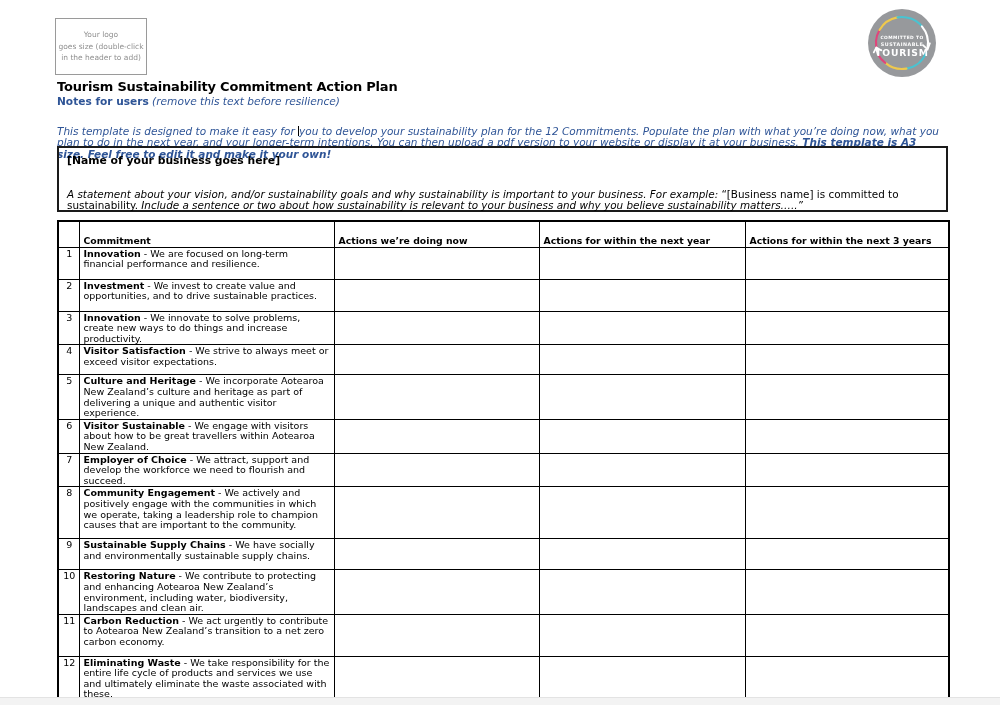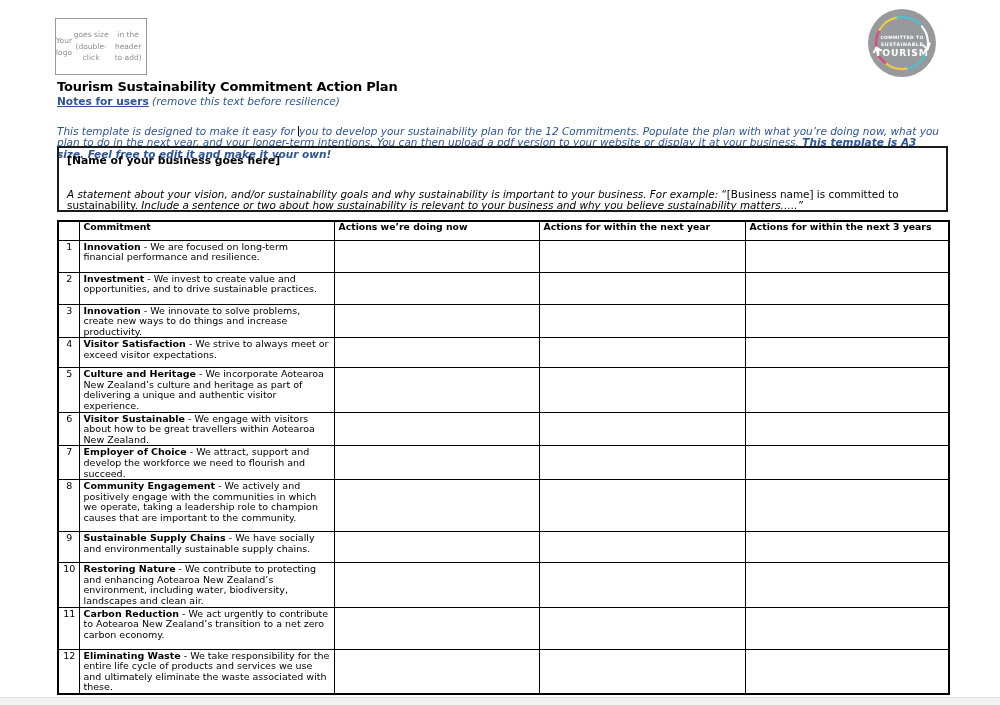--- a/index.html
+++ b/index.html
@@ -2,52 +2,52 @@
 <html><head>
 <meta charset="utf-8">
 <style>
   html,body{margin:0;padding:0;background:#fff;}
   .page{position:relative;width:1000px;height:705px;background:#fff;overflow:hidden;
         font-family:"DejaVu Sans","Liberation Sans",sans-serif;color:#000;}
 
   
   .logo-box{position:absolute;left:55px;top:18px;width:92px;height:57px;
             border:1px solid #9a9a9a;box-sizing:border-box;
-            display:flex;flex-direction:row;justify-content:center;align-items:center;
+            display:flex;flex-direction:column;justify-content:center;align-items:center;
             font-size:7.5px;line-height:1.55;color:#8f8f8f;text-align:center;}
 
   
   .badge{position:absolute;left:868px;top:9px;width:68px;height:68px;}
 
   
   .title{position:absolute;left:57px;top:79px;font-size:13px;font-weight:bold;
          letter-spacing:-0.2px;color:#000;white-space:nowrap;}
   .notes{position:absolute;left:57px;top:95px;font-size:10.6px;color:#2E5496;white-space:nowrap;}
-  .notes b{font-weight:bold;text-decoration:underline;}
+  .notes b{font-weight:bold;}
   .notes i{font-style:italic;}
 
   .intro{position:absolute;left:57px;top:126px;width:888px;font-size:10.5px;
          font-style:italic;color:#2E5496;line-height:11.3px;}
   .intro .bold{font-weight:bold;}
   .caret{display:inline-block;width:1px;height:10px;background:#000;vertical-align:-1px;}
 
   
   .biz-box{position:absolute;left:57px;top:146px;width:891px;height:66px;box-sizing:border-box;
            border:2px solid #1a1a1a;padding:6px 8px;}
   .biz-name{font-size:10.8px;font-weight:bold;}
   .biz-statement{margin-top:22px;font-size:10.4px;line-height:11.4px;}
   .biz-statement .it{font-style:italic;}
 
   
   table.grid{position:absolute;left:57px;top:220px;width:891px;border-collapse:collapse;
              table-layout:fixed;border:2px solid #000;}
   table.grid th,table.grid td{border:1px solid #000;vertical-align:top;padding:1px 3px 0 4px;
              font-size:9.5px;line-height:10.6px;overflow:hidden;}
   table.grid th{font-size:9.3px;font-weight:bold;text-align:left;white-space:nowrap;
-             padding-top:0;overflow:visible;}
+             padding-top:14px;overflow:visible;}
   td.num{text-align:center;padding-left:1px;padding-right:1px;}
   td.commitment b{font-weight:bold;}
   td.action{background:#fff;}
 
   .bottom-strip{position:absolute;left:0;bottom:0;width:1000px;height:7px;
                 background:#f3f3f3;border-top:1px solid #e3e3e3;}
 </style>
 </head>
 <body>
 

